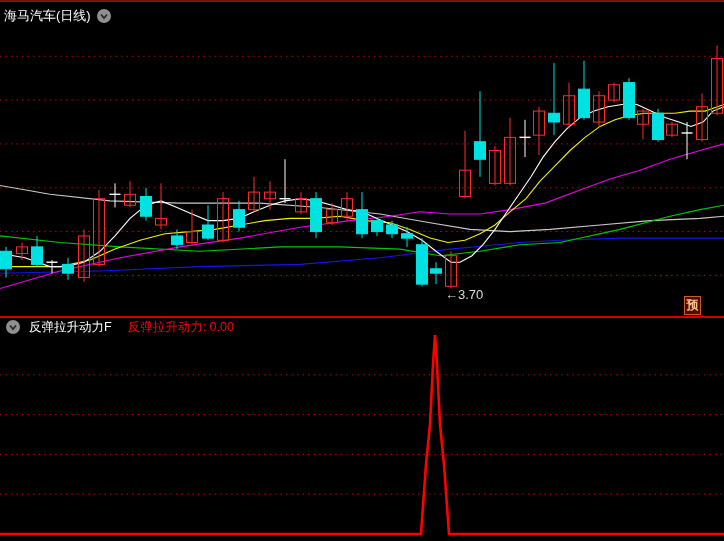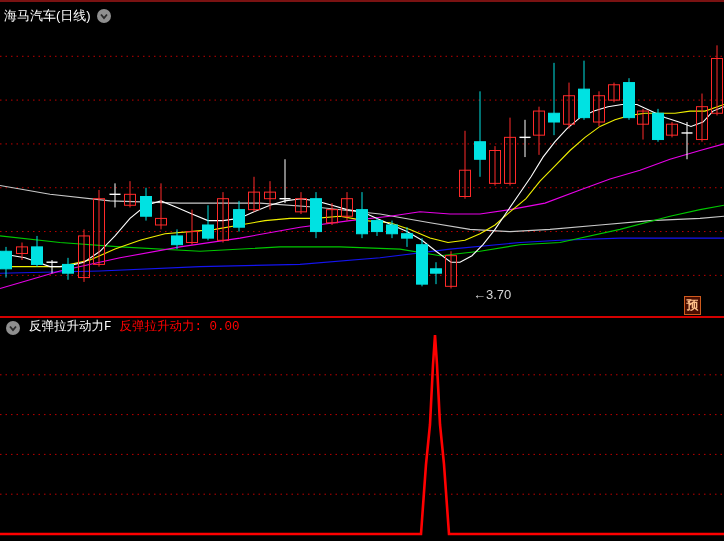--- a/index.html
+++ b/index.html
@@ -7,29 +7,29 @@
           font-family:"Liberation Sans","DejaVu Sans",sans-serif;}
   .top-border{position:absolute;left:0;top:0;width:724px;height:2px;background:#7a1212;}
   .main-header{position:absolute;left:0;top:2px;width:724px;height:28px;display:flex;
                align-items:center;font-size:13px;white-space:nowrap;}
   .main-header .title{color:#ffffff;margin-left:4px;}
   .collapse{display:inline-flex;align-items:center;margin-left:6px;margin-right:5px;}
   .ma-list span{margin-right:9px;}
   .chart-svg{position:absolute;left:0;display:block;}
   #candle-svg{top:30px;}
   #spike-svg{top:318px;}
-  .annotation{position:absolute;left:445px;top:287px;color:#d8d8d8;font-size:13px;margin-left:28px;}
+  .annotation{position:absolute;left:445px;top:287px;color:#d8d8d8;font-size:13px;}
   .badge{position:absolute;left:684px;top:296px;width:15px;height:17px;background:#4a0d00;
          border:1.5px solid #cf5a1d;color:#ffc08a;font-size:12px;line-height:17px;
          text-align:center;font-weight:bold;}
   .divider{position:absolute;left:0;top:316px;width:724px;height:2px;background:#d40000;}
   .sub-header{position:absolute;left:0;top:319px;width:724px;height:16px;display:flex;
-              align-items:flex-end;font-size:12.5px;white-space:nowrap;font-family:Liberation Mono, monospace;}
+              align-items:center;font-size:12.5px;white-space:nowrap;}
   .sub-header .ind-name{color:#ffffff;margin-left:4px;}
-  .sub-header .ind-readout{margin-left:8px;}
+  .sub-header .ind-readout{margin-left:16px;}
 </style>
 </head>
 <body>
 
 <div class="screen">
   <div class="top-border"></div>
 
   <div class="main-header">
     <span class="title">海马汽车(日线)</span>
     <span class="collapse">

